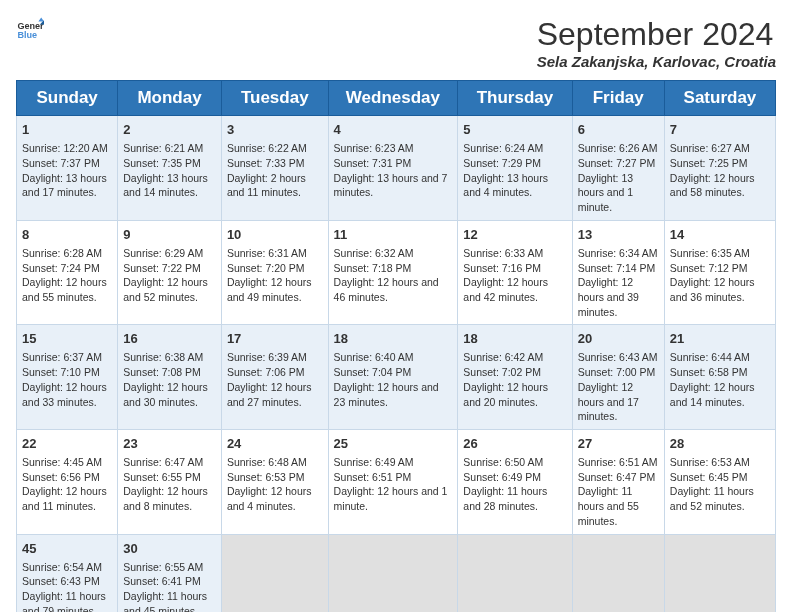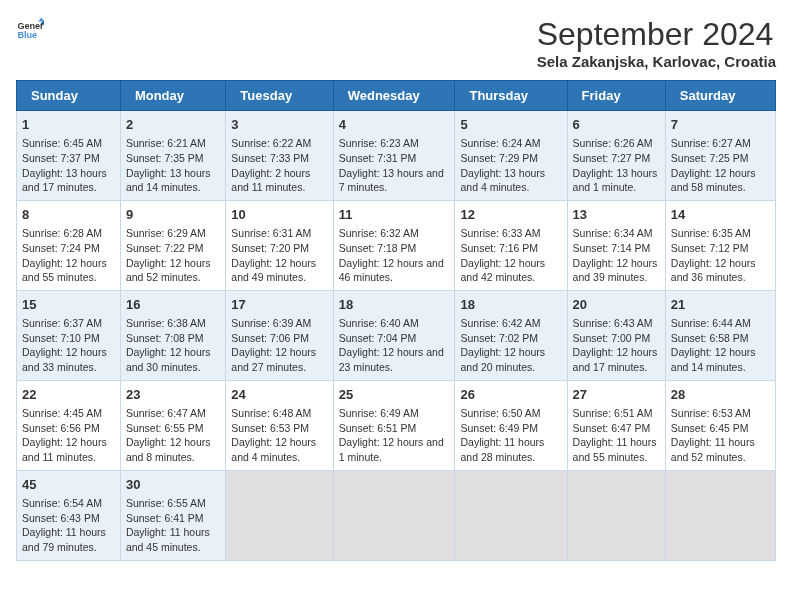--- a/index.html
+++ b/index.html
@@ -30,34 +30,35 @@
     }
     .title-block h1 {
       font-size: 32px;
       font-weight: normal;
       color: #333;
     }
     .title-block h2 {
       font-size: 15px;
       font-weight: bold;
       color: #333;
+      font-style: italic;
     }
     table {
       width: 100%;
       border-collapse: collapse;
       font-size: 11px;
     }
     thead tr {
       background-color: #2e75b6;
       color: #fff;
     }
     thead th {
       padding: 7px 14px;
-      text-align: left;
-      font-size: 13px;
+      text-align: center;
+      font-size: 17px;
       font-weight: bold;
       border: 1px solid #1a5c9a;
     }
     tbody tr {
       vertical-align: top;
     }
     tbody tr:nth-child(odd) {
       background-color: #e8f0f8;
     }
     tbody tr:nth-child(even) {
@@ -108,21 +109,21 @@
       <th>Tuesday</th>
       <th>Wednesday</th>
       <th>Thursday</th>
       <th>Friday</th>
       <th>Saturday</th>
     </tr>
   </thead>
   <tbody id="calendar-body">
   <tr>
         <td><span class="day-num">1</span>
-<span>Sunrise: 6:45 AM</span><br>
+<span>Sunrise: 12:20 AM</span><br>
 <span>Sunset: 7:37 PM</span><br>
 <span>Daylight: 13 hours and 17 minutes.</span></td>
         <td><span class="day-num">2</span>
 <span>Sunrise: 6:21 AM</span><br>
 <span>Sunset: 7:35 PM</span><br>
 <span>Daylight: 13 hours and 14 minutes.</span></td>
         <td><span class="day-num">3</span>
 <span>Sunrise: 6:22 AM</span><br>
 <span>Sunset: 7:33 PM</span><br>
 <span>Daylight: 2 hours and 11 minutes.</span></td>

